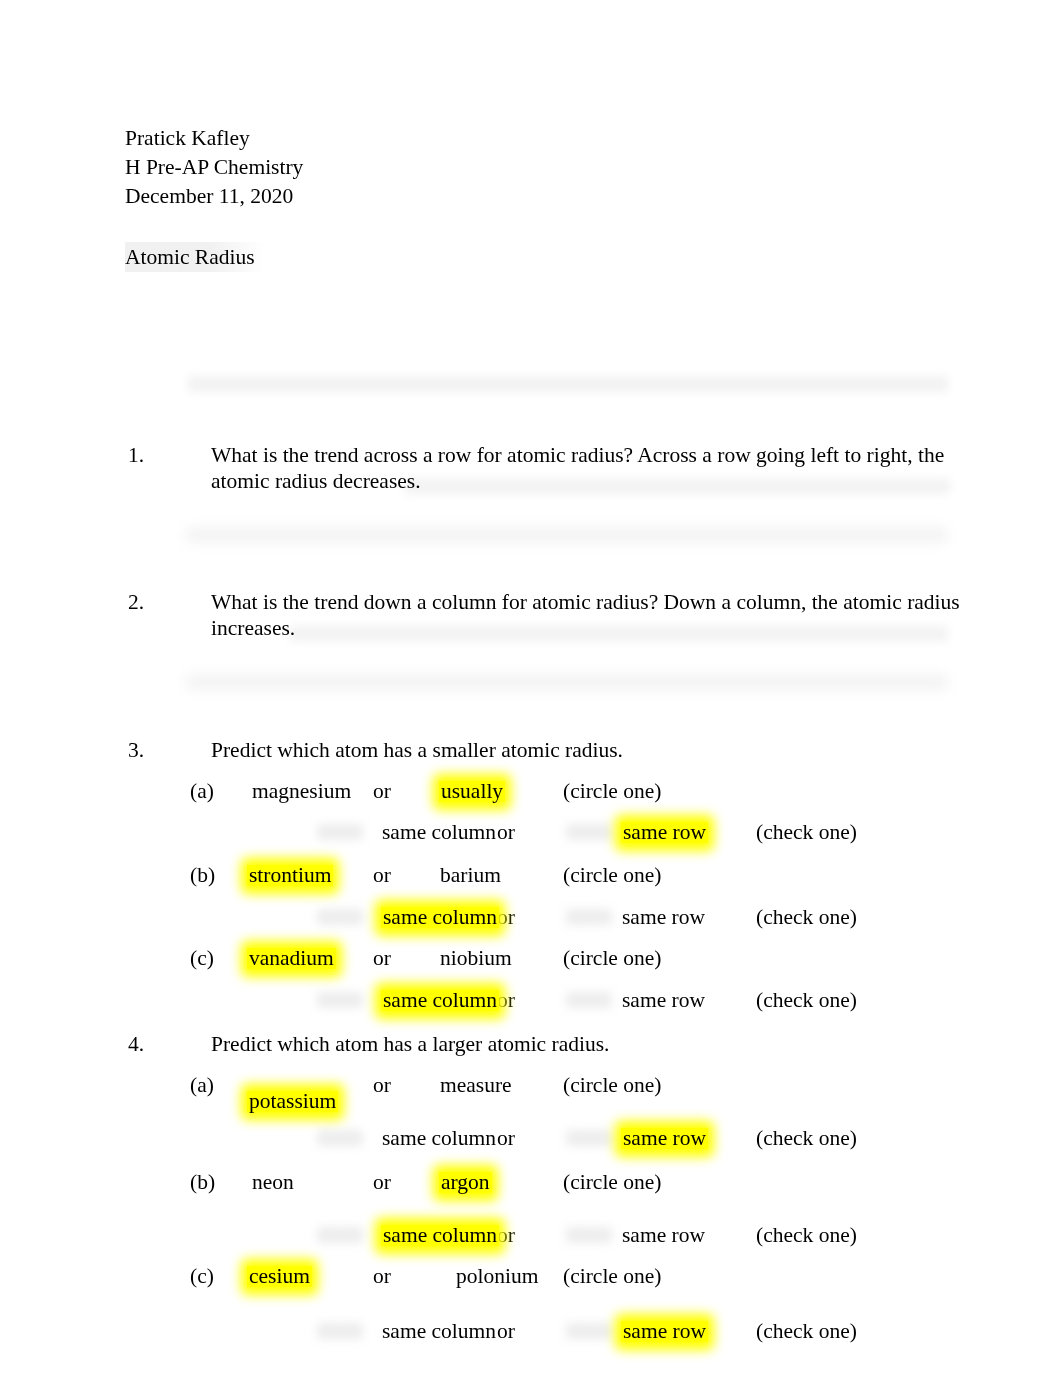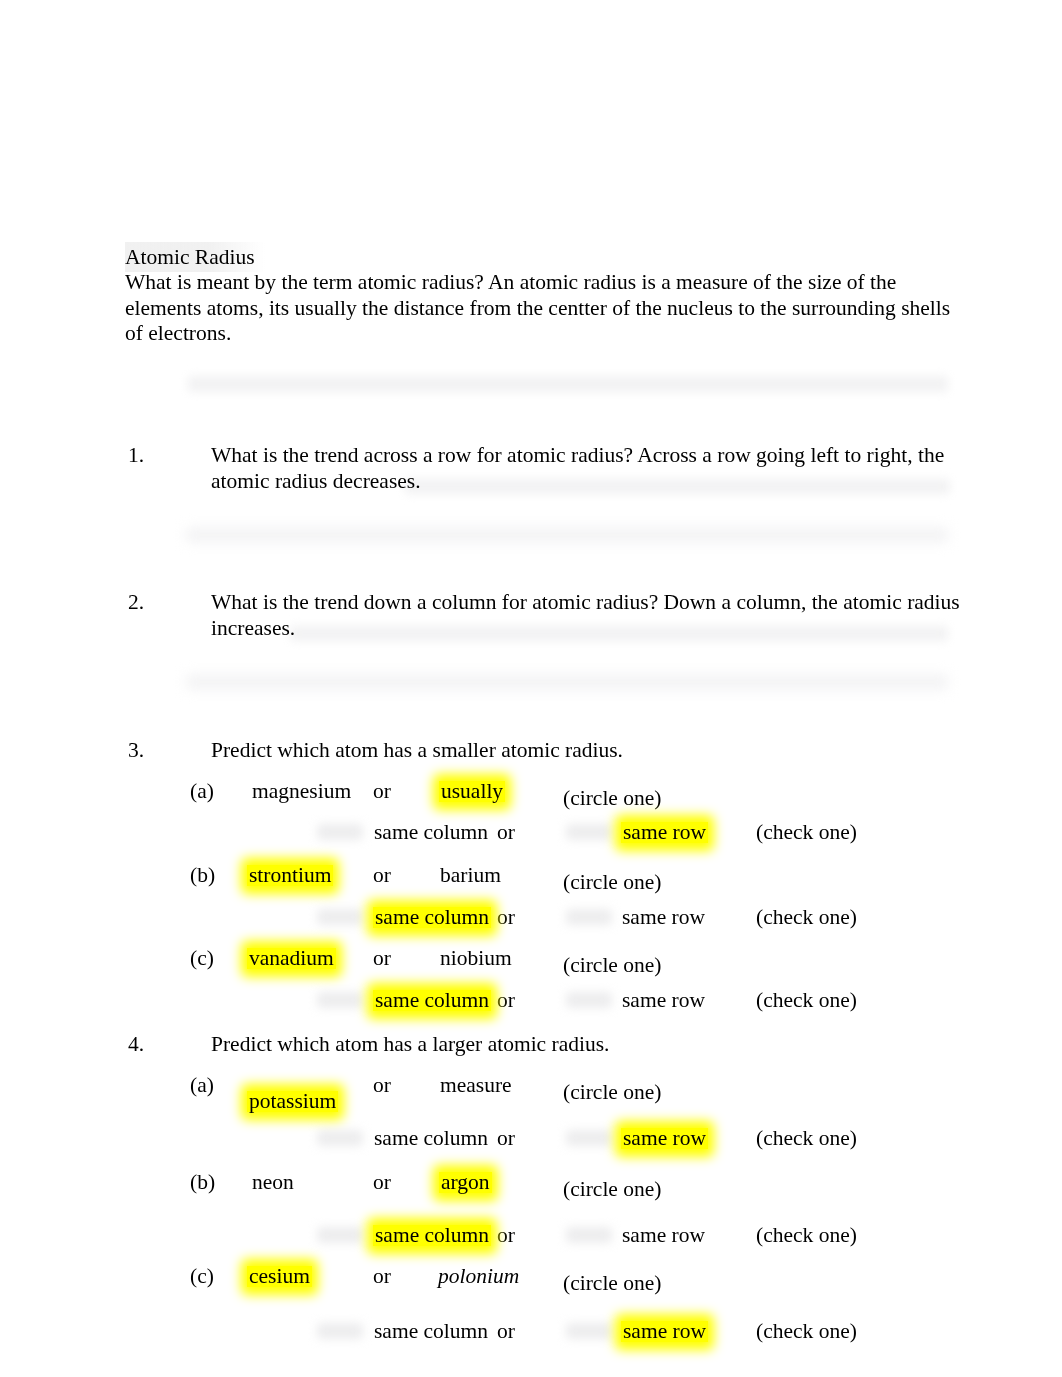--- a/index.html
+++ b/index.html
@@ -105,29 +105,29 @@
   .sub {
     position: absolute;
     font-size: 21.5px;
     line-height: 25.5px;
     white-space: nowrap;
   }
   .sub .letter { position: absolute; left: 0; top: 0; }
   .sub .opt1   { position: absolute; top: 0; }
   .sub .orword { position: absolute; top: 0; }
   .sub .opt2   { position: absolute; top: 0; }
-  .sub .paren  { position: absolute; top: 7px; font-family: Liberation Serif, serif; }
+  .sub .paren  { position: absolute; top: 0; font-family: Liberation Serif, serif; }
 
   .crow {
     position: absolute;
     font-size: 21.5px;
     line-height: 25.5px;
     white-space: nowrap;
   }
-  .crow .sc   { position: absolute; top: 0; }
+  .crow .sc   { position: absolute; top: 0; margin-left: 8px; }
   .crow .orw  { position: absolute; top: 0; }
   .crow .sr   { position: absolute; top: 0; }
   .crow .chk  { position: absolute; top: 0; text-align: center; }
 
   
   .hl {
     position: relative;
     display: inline-block;
     padding: 0 1px;
     z-index: 1;
@@ -154,24 +154,28 @@
     background: #ffff00;
     z-index: -1;
   }
   .hl > span { position: relative; z-index: 2; }
 </style>
 </head>
 <body>
 
 <div class="page">
 
+  <div class="header">
+    <div>Pratick Kafley</div>
+    <div>H Pre-AP Chemistry</div>
+    <div>December 11, 2020</div>
+  </div>
 
   <div class="section-title">Atomic Radius</div>
 
-  <div class="intro">What is meant by the term atomic radius? An atomic radius is a measure of the size of the elements atoms, its usually the distance from the centter of the nucleus to the surrounding shells of electrons.</div>
 
   <div class="smudge" style="left:188px; top:376px; width:760px; height:16px;"></div>
   <div class="smudge" style="left:405px; top:479px; width:545px; height:15px;"></div>
   <div class="smudge soft" style="left:186px; top:527px; width:762px; height:16px;"></div>
   <div class="smudge" style="left:290px; top:626px; width:658px; height:15px;"></div>
   <div class="smudge soft" style="left:186px; top:674px; width:762px; height:16px;"></div>
 
   <div class="q" style="left:128px; top:443px; width:800px;">
     <span class="num">1.</span>
     <span class="qtext">What is the trend across a row for atomic radius? Across a row going left to right, the atomic radius decreases.</span>
@@ -273,21 +277,21 @@
     <span class="sc" style="left:184px;"><span class="hl"><span>same column</span></span></span>
     <span class="orw" style="left:307px;">or</span>
     <span class="sr" style="left:432px;">same row</span>
     <span class="chk" style="left:566px;">(check one)</span>
   </div>
 
   <div class="sub" style="left:190px; top:1264px;">
     <span class="letter">(c)</span>
     <span class="opt1" style="left:58px;"><span class="hl"><span>cesium</span></span></span>
     <span class="orword" style="left:183px;">or</span>
-    <span class="opt2" style="left:248px;font-style:italic;">polonium</span>
+    <span class="opt2" style="left:266px;">polonium</span>
     <span class="paren" style="left:373px;">(circle one)</span>
   </div>
   <div class="check-smudge" style="left:317px; top:1323px; width:46px; height:16px;"></div>
   <div class="check-smudge" style="left:566px; top:1323px; width:46px; height:16px;"></div>
   <div class="crow" style="left:190px; top:1319px;">
     <span class="sc" style="left:184px;">same column</span>
     <span class="orw" style="left:307px;">or</span>
     <span class="sr" style="left:432px;"><span class="hl"><span>same row</span></span></span>
     <span class="chk" style="left:566px;">(check one)</span>
   </div>

